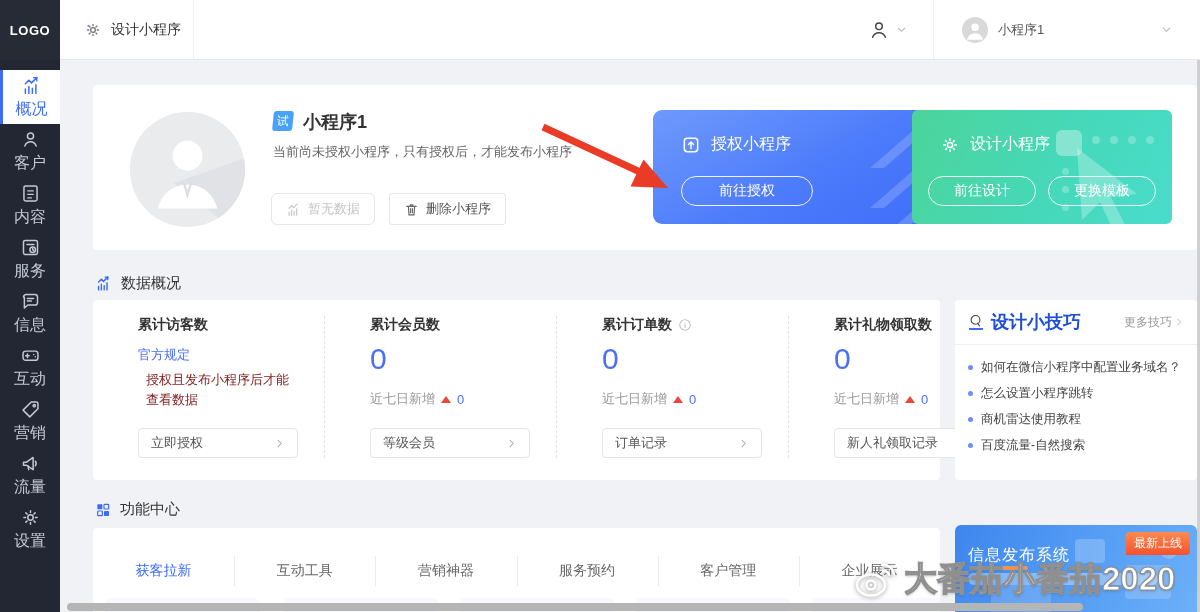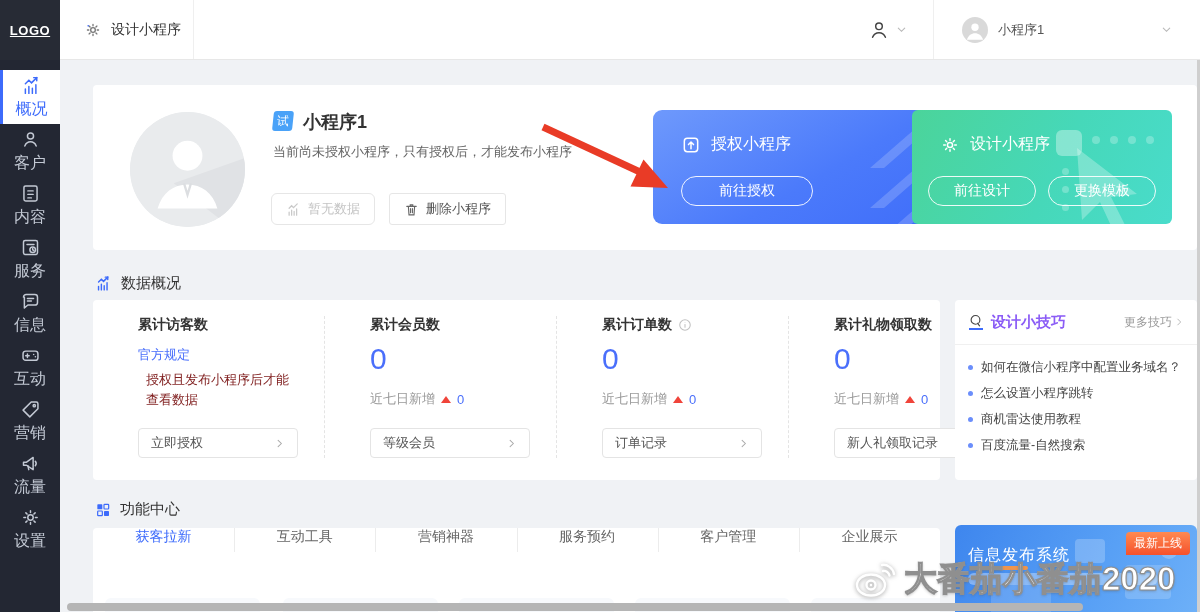--- a/index.html
+++ b/index.html
@@ -1,21 +1,21 @@
 <!DOCTYPE html>
 <html><head>
 <meta charset="utf-8">
 <style>
   html,body{margin:0;padding:0;}
   body{font-family:"Liberation Sans","DejaVu Sans",sans-serif;}
   #app{position:relative;width:1200px;height:612px;overflow:hidden;background:#f0f2f5;}
 
   
   .logo-block{position:absolute;left:0;top:0;width:60px;height:60px;background:#272b35;color:#fff;
-    display:flex;align-items:center;justify-content:center;font-size:13px;font-weight:bold;letter-spacing:.5px;z-index:5;text-decoration:underline;}
+    display:flex;align-items:center;justify-content:center;font-size:13px;font-weight:bold;letter-spacing:.5px;z-index:5;}
   .topbar{position:absolute;left:60px;top:0;width:1140px;height:60px;background:#fff;border-bottom:1px solid #e7e7e7;box-sizing:border-box;}
   .topnav-item{position:absolute;left:24px;top:0;height:59px;display:flex;align-items:center;gap:9px;color:#333;font-size:14px;cursor:pointer;}
   .topnav-item .gear{color:#777;}
   .topnav-divider{position:absolute;left:133px;top:0;width:1px;height:59px;background:#efefef;}
   .topbar-right{position:absolute;right:0;top:0;height:59px;display:flex;align-items:center;}
   .user-menu{display:flex;align-items:center;gap:6px;padding:0 26px;height:100%;}
   .vdiv{width:1px;height:59px;background:#efefef;}
   .account-menu{display:flex;align-items:center;gap:10px;padding:0 28px;height:100%;width:210px;}
   .avatar-sm{width:26px;height:26px;border-radius:50%;background:#d9d9d9;display:flex;align-items:center;justify-content:center;overflow:hidden;}
   .account-name{font-size:13px;color:#555;flex:0 0 auto;}
@@ -72,31 +72,31 @@
   .delta-row{display:flex;align-items:center;gap:6px;font-size:13px;color:#999;margin-top:14px;}
   .tri-up{width:0;height:0;border-left:5px solid transparent;border-right:5px solid transparent;border-bottom:7px solid #f0443a;}
   .delta-val{color:#4a6ffb;}
   .stat-btn{margin-top:auto;height:30px;border:1px solid #e4e4e4;border-radius:4px;background:#fff;display:flex;
     align-items:center;justify-content:space-between;padding:0 12px;font-size:13px;color:#555;cursor:pointer;width:160px;box-sizing:border-box;}
   .stat-btn .chev{color:#aaa;}
 
   
   .tips-card{left:955px;top:300px;width:242px;height:180px;}
   .tips-head{height:45px;border-bottom:1px solid #f0f0f0;display:flex;align-items:center;padding:0 13px;box-sizing:border-box;}
-  .tips-title{font-size:15px;font-weight:bold;color:#8b5cf6;margin-left:8px;}
+  .tips-title{font-size:18px;font-weight:bold;color:#1d4ed8;margin-left:8px;}
   .tips-more{margin-left:auto;font-size:12px;color:#999;cursor:pointer;display:flex;align-items:center;gap:2px;}
   .tips-list{padding:9px 13px 0;}
   .tip-item{display:flex;align-items:center;gap:8px;height:26px;font-size:12.5px;color:#444;white-space:nowrap;overflow:hidden;cursor:pointer;}
   .dot{width:5px;height:5px;border-radius:50%;background:#6b8efb;flex:0 0 auto;}
   .lamp-wrap{display:flex;flex-direction:column;align-items:center;}
   .lamp-underline{width:14px;height:2px;background:#3d6bfb;margin-top:1px;}
 
   
   .func-card{left:93px;top:528px;width:847px;height:84px;border-radius:4px 4px 0 0;overflow:hidden;}
-  .tabs{display:flex;height:52px;align-items:flex-start;}
+  .tabs{display:flex;height:52px;align-items:flex-end;}
   .tab{flex:1;text-align:center;font-size:14px;color:#666;cursor:pointer;position:relative;}
   .tab + .tab::before{content:"";position:absolute;left:0;top:-6px;width:1px;height:30px;background:#ececec;}
   .tab.active{color:#3d6bfb;}
   .ph-card{position:absolute;top:70px;width:155px;height:40px;background:#f7f9fc;border-radius:6px;}
 
   
   .banner{left:955px;top:525px;width:242px;height:87px;border-radius:6px 6px 0 0;overflow:hidden;
     background:linear-gradient(115deg,#3e86ee 0%,#58a0f5 60%,#6db0f8 100%);}
   .banner-title{position:absolute;left:13px;top:20px;font-size:16px;font-weight:normal;color:#fff;letter-spacing:1px;z-index:2;}
   .banner-title::after{content:"";position:absolute;left:2px;bottom:-4px;width:58px;height:4px;background:rgba(255,150,60,.9);border-radius:2px;}

